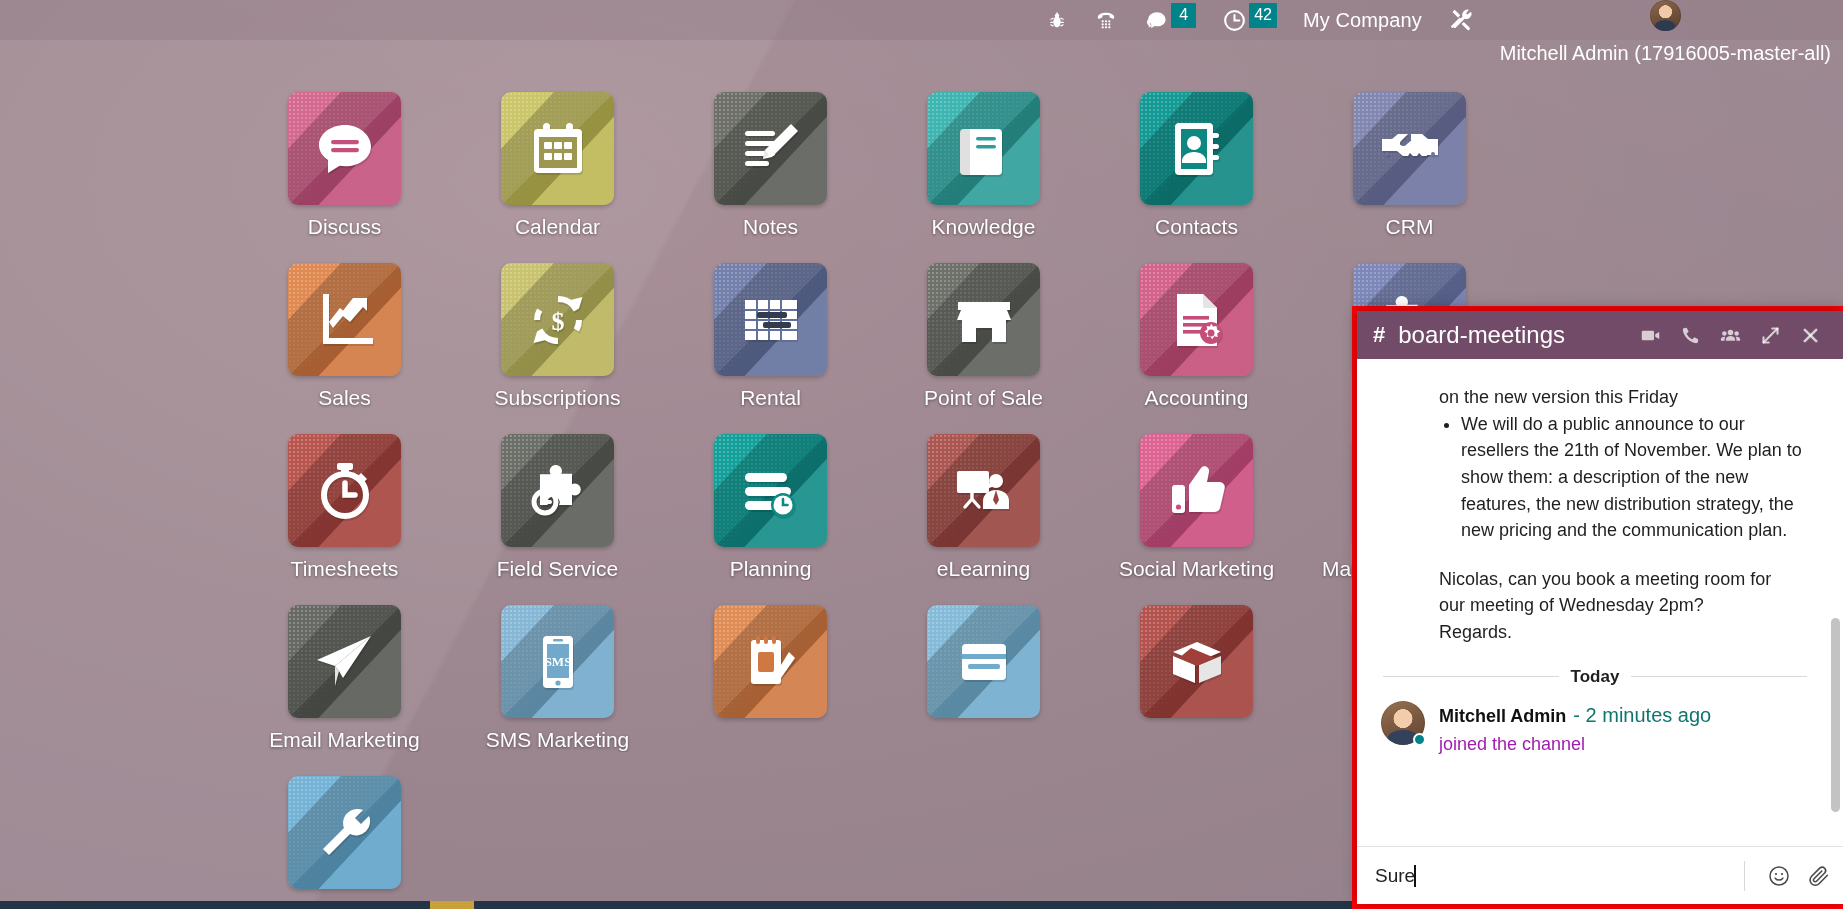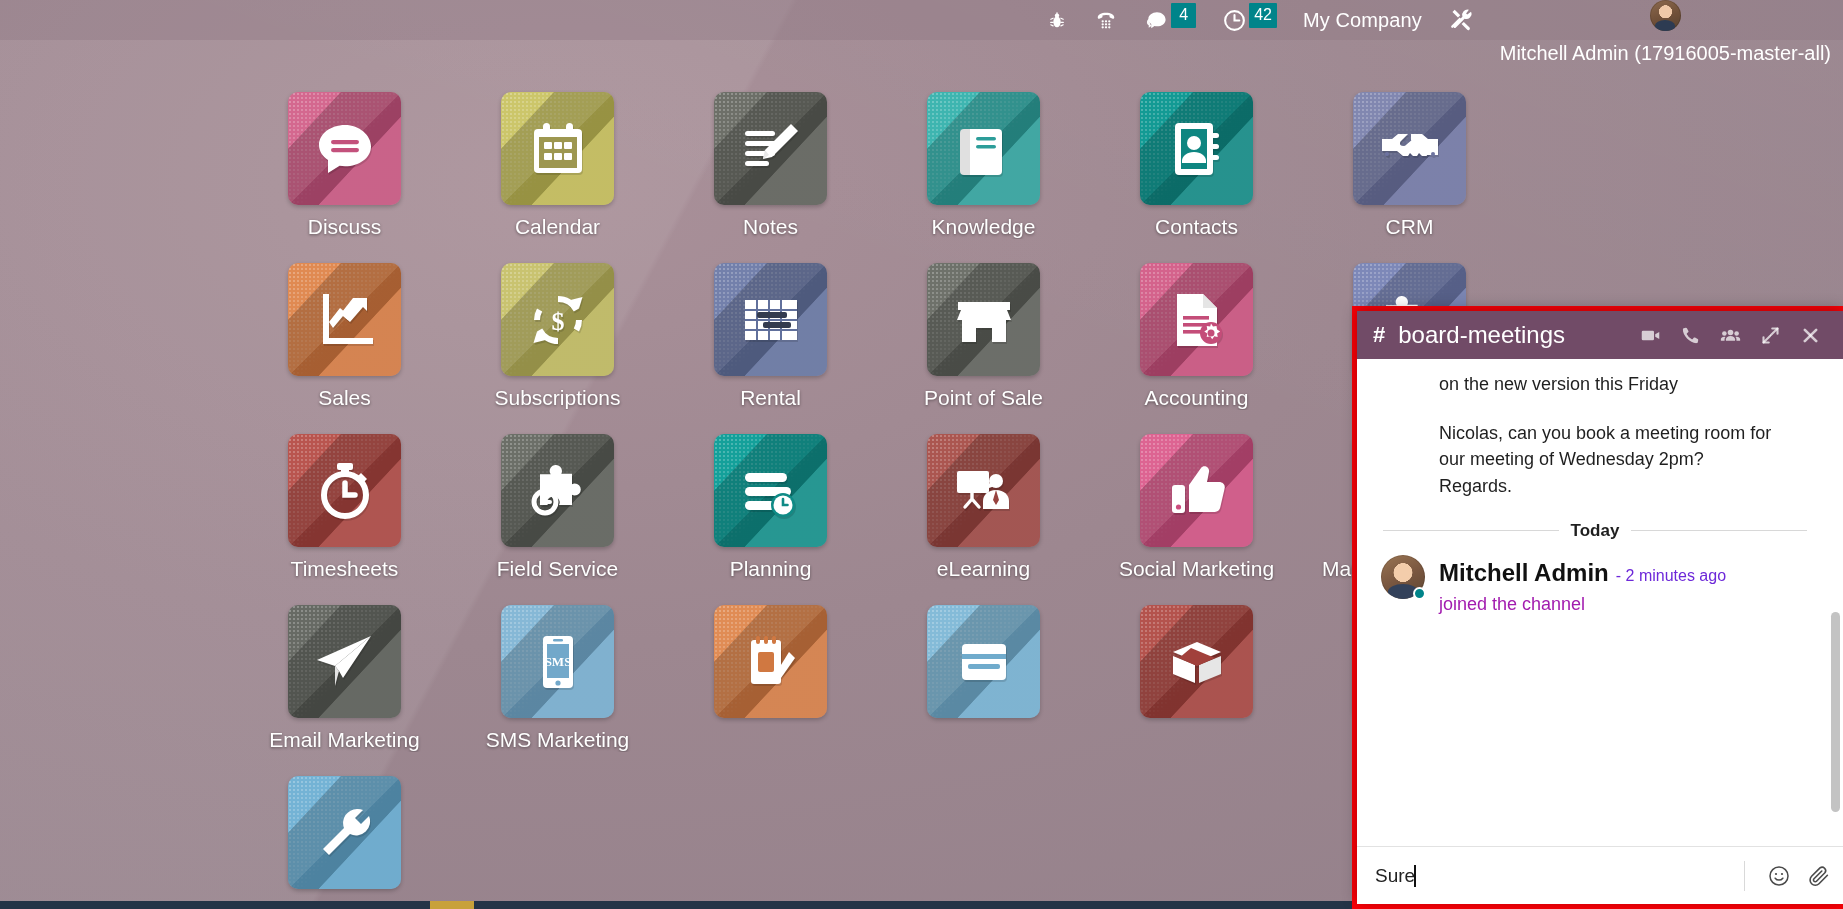--- a/index.html
+++ b/index.html
@@ -123,21 +123,21 @@
   .chat-actions { display: flex; align-items: center; gap: 0px; }
   .chat-actions .act {
     width: 40px; height: 40px; display: flex; align-items: center; justify-content: center;
     color: rgba(255,255,255,.72); cursor: pointer;
   }
   .chat-actions .act svg { width: 21px; height: 21px; display:block; }
 
   .chat-body {
     flex: 1; overflow: hidden; position: relative;
     padding: 12px 32px 4px 22px; color: #1f1f1f;
-    font-size: 18px; line-height: 1.48;
+    font-size: 18px; line-height: 1.48; margin-top: 13px;
   }
   .msg-block { padding-left: 60px; }
   .msg-line { }
   .msg-list { margin: 0; padding-left: 22px; list-style: disc; }
   .msg-list li { margin: 0; }
   .msg-gap { height: 22px; }
   .today-sep {
     display: flex; align-items: center; gap: 12px;
     margin: 18px 4px 12px 4px;
     font-weight: bold; font-size: 17px; color: #1f1f1f;
@@ -156,22 +156,22 @@
   .msg-avatar .face::after {
     content:""; position:absolute; left:16%; bottom:0; width:68%; height:34%;
     background:#33415a; border-radius:50% 50% 0 0;
   }
   .status-dot {
     position: absolute; right: -1px; bottom: -1px;
     width: 13px; height: 13px; border-radius: 50%;
     background: #00848a; border: 2px solid #fff;
   }
   .msg-meta { display: flex; align-items: baseline; gap: 7px; }
-  .msg-author { font-weight: bold; font-size: 24px; color: #111; }
-  .msg-time { font-size: 16px; color: #6d28d9; }
+  .msg-author { font-weight: bold; font-size: 18px; color: #111; }
+  .msg-time { font-size: 20px; color: #0f766e; }
   .msg-text { font-size: 18px; color: #a21caf; margin-top: 1px; }
 
   .scrollbar {
     position: absolute; right: 3px; top: 6px; bottom: 6px; width: 9px;
   }
   .scrollbar .track { position:absolute; inset:0; background: transparent; }
   .scrollbar .thumb {
     position: absolute; right: 0; width: 9px; background: #c3c3c3; border-radius: 5px;
     top: 52%; height: 42%;
   }
@@ -669,20 +669,23 @@
               <path d="M5.5 5.5 18.5 18.5"></path>
               <path d="M18.5 5.5 5.5 18.5"></path>
             </svg>
         </span>
       </span>
     </div>
 
     <div class="chat-body">
       <div class="msg-block">
         <div class="msg-line">on the new version this Friday</div>
+        <ul class="msg-list">
+          <li>We will do a public announce to our resellers the 21th of November. We plan to show them: a description of the new features, the new distribution strategy, the new pricing and the communication plan.</li>
+        </ul>
         <div class="msg-gap"></div>
         <div class="msg-line">Nicolas, can you book a meeting room for</div>
         <div class="msg-line">our meeting of Wednesday 2pm?</div>
         <div class="msg-line">Regards.</div>
       </div>
 
       <div class="today-sep">
         <span class="line"></span>
         <span>Today</span>
         <span class="line"></span>

